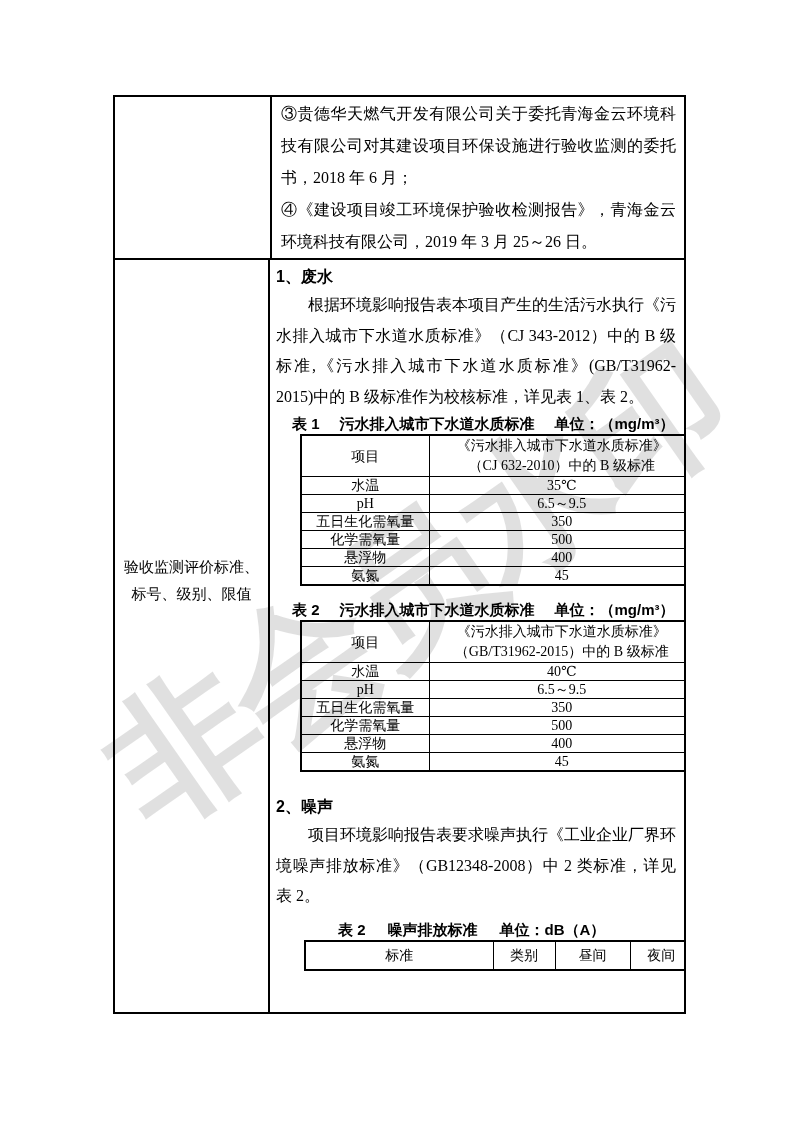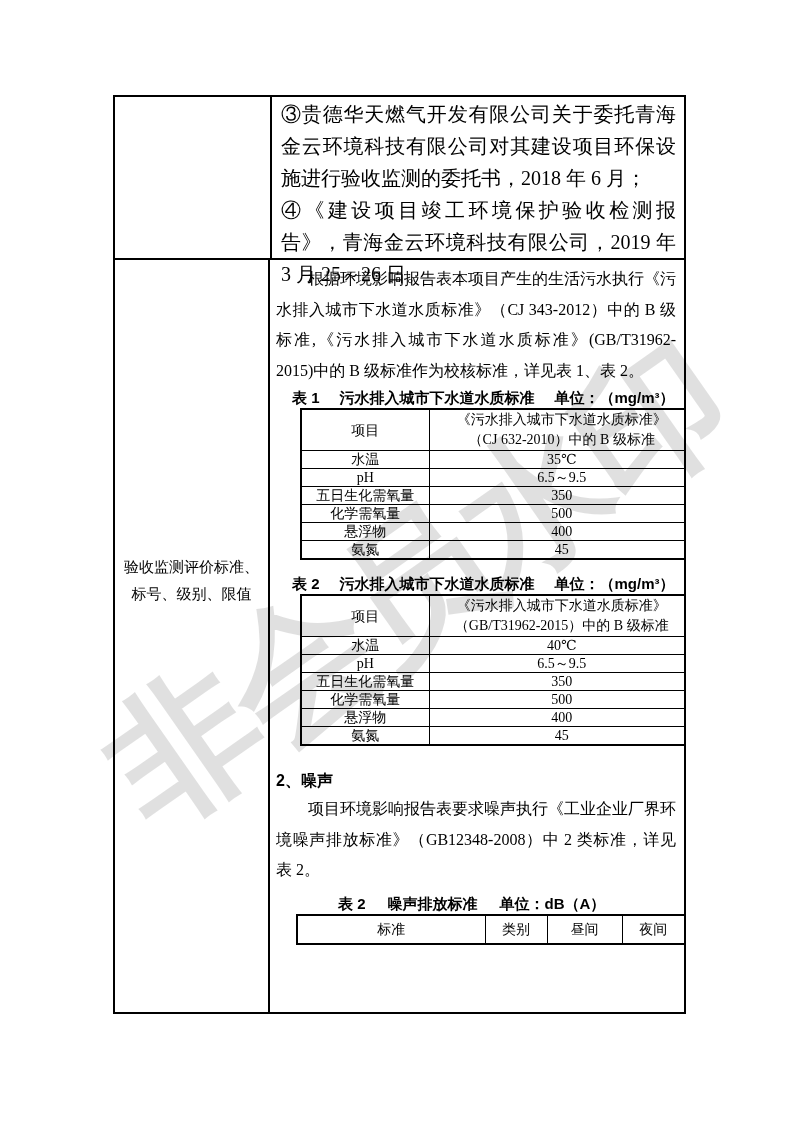--- a/index.html
+++ b/index.html
@@ -11,42 +11,42 @@
        font-family:"Liberation Sans","DejaVu Sans",sans-serif;letter-spacing:-6px;
        pointer-events:none;}
   .doc-table{position:absolute;left:113px;top:95px;width:569px;border:2px solid #000;z-index:1;}
   .row{display:flex;}
   .row1{height:161px;border-bottom:2px solid #000;}
   .row2{height:752px;overflow:hidden;}
   .cell-left{width:155px;flex:none;border-right:2px solid #000;display:flex;
        flex-direction:column;align-items:center;justify-content:center;}
   .row2 .cell-left{padding-bottom:110px;box-sizing:border-box;font-size:15px;line-height:27px;}
   .cell-right{flex:1;min-width:0;box-sizing:border-box;}
-  .refs{padding:1px 8px 0 9px;font-size:20px;}
+  .refs{padding:1px 8px 0 9px;font-size:16px;}
   .refs p{margin:0;line-height:32px;text-align:justify;}
   .content{padding:4px 8px 0 6px;font-size:16px;}
   .h{font-weight:bold;font-size:16px;line-height:26px;
      font-family:"Liberation Sans","DejaVu Sans",sans-serif;}
   .h2{margin-top:22px;}
   .para{margin:0;line-height:30.5px;text-align:justify;text-indent:2em;}
   .caption{display:flex;gap:20px;align-items:baseline;padding-left:16px;margin-top:2px;
      height:20px;line-height:20px;font-weight:bold;font-size:15px;
      font-family:"Liberation Sans","DejaVu Sans",sans-serif;white-space:nowrap;}
   .cap2{margin-top:14px;}
   .capn{margin-top:8px;padding-left:62px;gap:22px;}
   table.std{border-collapse:collapse;margin-left:24px;width:396px;table-layout:fixed;
      background:transparent;}
   table.std,table.noise{border:2px solid #000;}
   .std td,.std th,.noise td,.noise th{border:1px solid #000;text-align:center;
      font-size:14px;font-weight:normal;padding:0;}
   .std td{height:17px;line-height:17px;}
   .std col.c1{width:128px;}
   .std .hdr td{height:40px;}
   .std .hdr .two-line div{line-height:20px;}
-  table.noise{border-collapse:collapse;margin-left:20px;width:390px;table-layout:fixed;padding-left:36px;}
+  table.noise{border-collapse:collapse;margin-left:28px;width:390px;table-layout:fixed;padding-left:36px;}
   .noise col.n1{width:188px;}
   .noise col.n2{width:62px;}
   .noise col.n3{width:75px;}
   .noise col.n4{width:63px;}
   .noise th{height:27px;line-height:27px;}
   .noise td{height:42px;line-height:19px;vertical-align:middle;}
 </style>
 </head>
 <body>
 
@@ -63,20 +63,21 @@
   </div>
 
   <div class="row row2">
     <div class="cell-left">
       <div>验收监测评价标准、</div>
       <div>标号、级别、限值</div>
     </div>
 
     <div class="cell-right content">
 
+      <div class="h">1、废水</div>
       <p class="para">根据环境影响报告表本项目产生的生活污水执行《污水排入城市下水道水质标准》（CJ 343-2012）中的 B 级标准,《污水排入城市下水道水质标准》(GB/T31962-2015)中的 B 级标准作为校核标准，详见表 1、表 2。</p>
 
       <div class="caption">
         <span>表 1</span>
         <span>污水排入城市下水道水质标准</span>
         <span>单位：（mg/m³）</span>
       </div>
       <table class="std">
         <colgroup>
             <col class="c1">

